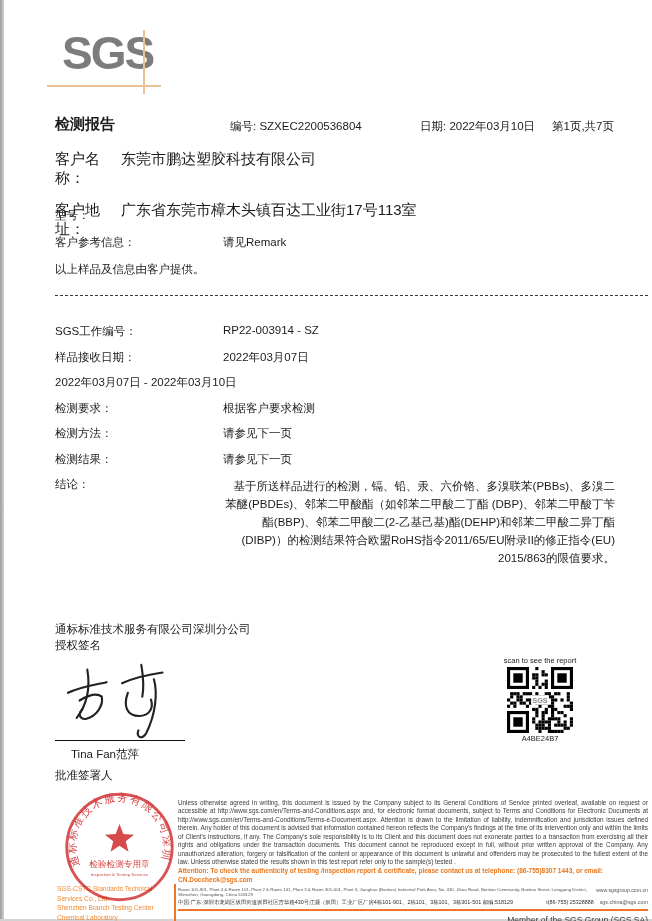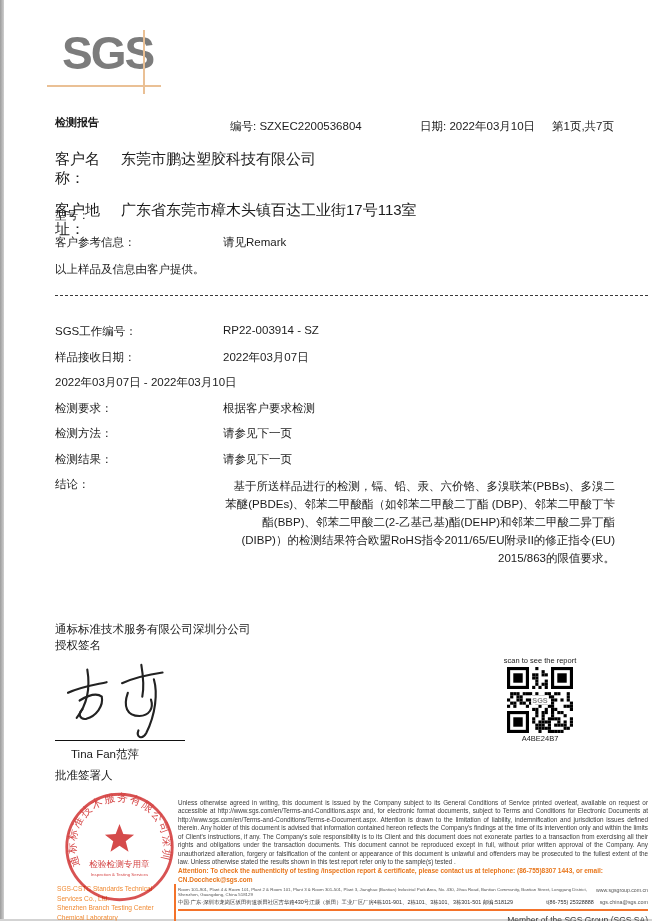--- a/index.html
+++ b/index.html
@@ -10,21 +10,21 @@
   
   .edge-left { position:absolute; left:0; top:0; width:4px; height:100%; background:linear-gradient(to right,#9c9c9c,#cfcfcf); }
   .edge-bottom { position:absolute; left:0; bottom:0; width:100%; height:2px; background:#d3d3d3; }
 
   
   .logo-text { position:absolute; left:62px; top:26px; font-size:46px; font-weight:800; color:#7c7c7c; letter-spacing:-2px; font-family:"Liberation Sans","DejaVu Sans",sans-serif; }
   .logo-hline { position:absolute; left:47px; top:85px; width:114px; height:2px; background:#eac095; }
   .logo-vline { position:absolute; left:143px; top:30px; width:2px; height:64px; background:#eac095; }
 
   
-  .doc-title { position:absolute; left:55px; top:115px; font-size:11px; font-weight:bold; }
+  .doc-title { position:absolute; left:55px; top:115px; font-size:15px; font-weight:bold; }
   .report-no { position:absolute; left:230px; top:119px; font-size:11.5px; font-weight:500; }
   .report-date { position:absolute; left:420px; top:119px; font-size:11.5px; font-weight:500; }
   .page-info { position:absolute; left:552px; top:119px; font-size:11.5px; font-weight:500; }
 
   
   .client-block { position:absolute; left:55px; top:150px; width:560px; }
   .client-row { display:flex; margin-bottom:13px; font-size:15px; }
   .client-row .lbl { width:66px; flex:none; }
   .client-row .val { flex:1; }
 

